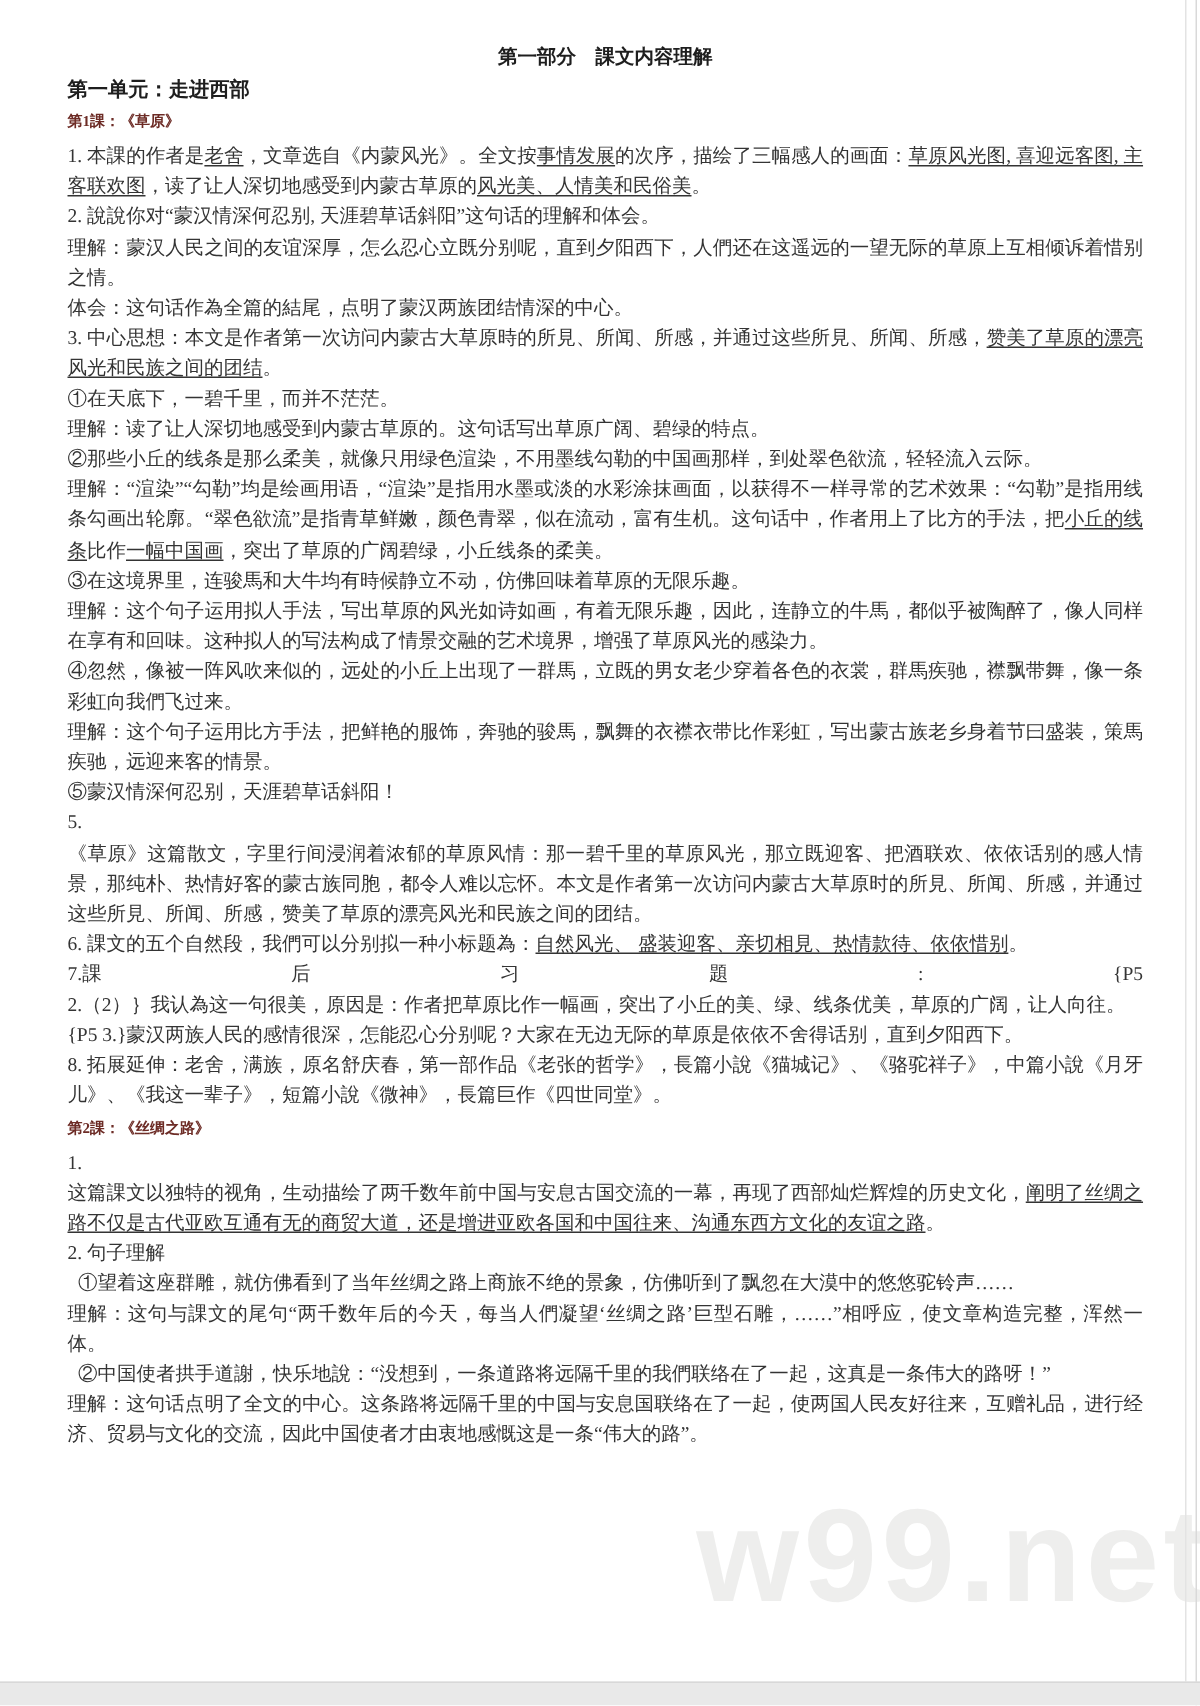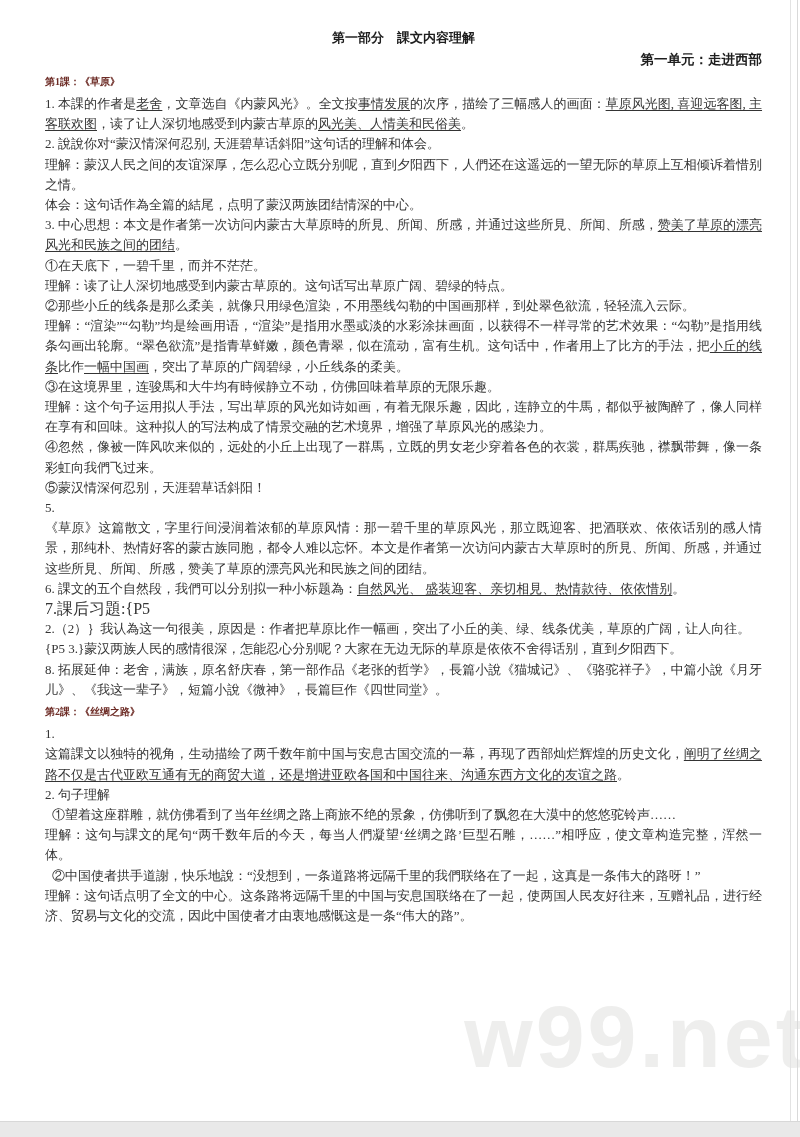--- a/index.html
+++ b/index.html
@@ -19,34 +19,34 @@
   .content {
     position:relative; z-index:1;
     padding:27px 38px 0 45px; width:717px;
   }
   .block { margin:0; }
   .title-center {
     text-align:center; font-weight:bold; font-size:13px;
     line-height:22px; color:#1e1e1e;
   }
   .subtitle-center {
-    text-align:right; font-weight:bold; font-size:13.5px;
+    text-align:left; font-weight:bold; font-size:13.5px;
     line-height:21px; color:#1e1e1e;
   }
   .lesson-heading {
     font-weight:bold; font-size:10px; line-height:24px; color:#6d2c26;
   }
   .para {
     font-size:13px; line-height:20.2px; text-align:justify;
     word-break:break-all;
   }
   .para .u { text-decoration:underline; text-underline-offset:2px; }
   .spread {
-    display:flex; justify-content:flex-start;
-    font-size:16px; line-height:20.2px;
+    display:flex; justify-content:space-between;
+    font-size:13px; line-height:20.2px;
   }
   .indent { text-indent:7px; }
   .bottom-bar {
     position:absolute; left:0; right:0; bottom:0; height:15px;
     background:#e9e9e9; border-top:1px solid #d8d8d8; z-index:2;
   }
   .edge-inner {
     position:absolute; top:0; bottom:16px; left:790px; width:1px;
     background:#e3e3e3; z-index:2;
   }
@@ -69,20 +69,21 @@
       <div class="block para"><span>理解：蒙汉人民之间的友谊深厚，怎么忍心立既分别呢，直到夕阳西下，人們还在这遥远的一望无际的草原上互相倾诉着惜别之情。</span></div>
       <div class="block para"><span>体会：这句话作為全篇的結尾，点明了蒙汉两族团结情深的中心。</span></div>
       <div class="block para"><span>3. 中心思想：本文是作者第一次访问内蒙古大草原時的所見、所闻、所感，并通过这些所見、所闻、所感，</span><span class="u">赞美了草原的漂亮风光和民族之间的团结</span><span>。</span></div>
       <div class="block para"><span>①在天底下，一碧千里，而并不茫茫。</span></div>
       <div class="block para"><span>理解：读了让人深切地感受到内蒙古草原的。这句话写出草原广阔、碧绿的特点。</span></div>
       <div class="block para"><span>②那些小丘的线条是那么柔美，就像只用绿色渲染，不用墨线勾勒的中国画那样，到处翠色欲流，轻轻流入云际。</span></div>
       <div class="block para"><span>理解：“渲染”“勾勒”均是绘画用语，“渲染”是指用水墨或淡的水彩涂抹画面，以获得不一样寻常的艺术效果：“勾勒”是指用线条勾画出轮廓。“翠色欲流”是指青草鲜嫩，颜色青翠，似在流动，富有生机。这句话中，作者用上了比方的手法，把</span><span class="u">小丘的线条</span><span>比作</span><span class="u">一幅中国画</span><span>，突出了草原的广阔碧绿，小丘线条的柔美。</span></div>
       <div class="block para"><span>③在这境界里，连骏馬和大牛均有時候静立不动，仿佛回味着草原的无限乐趣。</span></div>
       <div class="block para"><span>理解：这个句子运用拟人手法，写出草原的风光如诗如画，有着无限乐趣，因此，连静立的牛馬，都似乎被陶醉了，像人同样在享有和回味。这种拟人的写法构成了情景交融的艺术境界，增强了草原风光的感染力。</span></div>
       <div class="block para"><span>④忽然，像被一阵风吹来似的，远处的小丘上出现了一群馬，立既的男女老少穿着各色的衣裳，群馬疾驰，襟飘带舞，像一条彩虹向我們飞过来。</span></div>
+      <div class="block para"><span>理解：这个句子运用比方手法，把鲜艳的服饰，奔驰的骏馬，飘舞的衣襟衣带比作彩虹，写出蒙古族老乡身着节曰盛装，策馬疾驰，远迎来客的情景。</span></div>
       <div class="block para"><span>⑤蒙汉情深何忍别，天涯碧草话斜阳！</span></div>
       <div class="block para"><span>5.</span></div>
       <div class="block para"><span>《草原》这篇散文，字里行间浸润着浓郁的草原风情：那一碧千里的草原风光，那立既迎客、把酒联欢、依依话别的感人情景，那纯朴、热情好客的蒙古族同胞，都令人难以忘怀。本文是作者第一次访问内蒙古大草原时的所見、所闻、所感，并通过这些所見、所闻、所感，赞美了草原的漂亮风光和民族之间的团结。</span></div>
       <div class="block para"><span>6. 課文的五个自然段，我們可以分别拟一种小标题為：</span><span class="u">自然风光、 盛装迎客、亲切相見、热情款待、依依惜别</span><span>。</span></div>
       <div class="block spread">
         <span>7.課</span>
         <span>后</span>
         <span>习</span>
         <span>題</span>
         <span>:</span>

